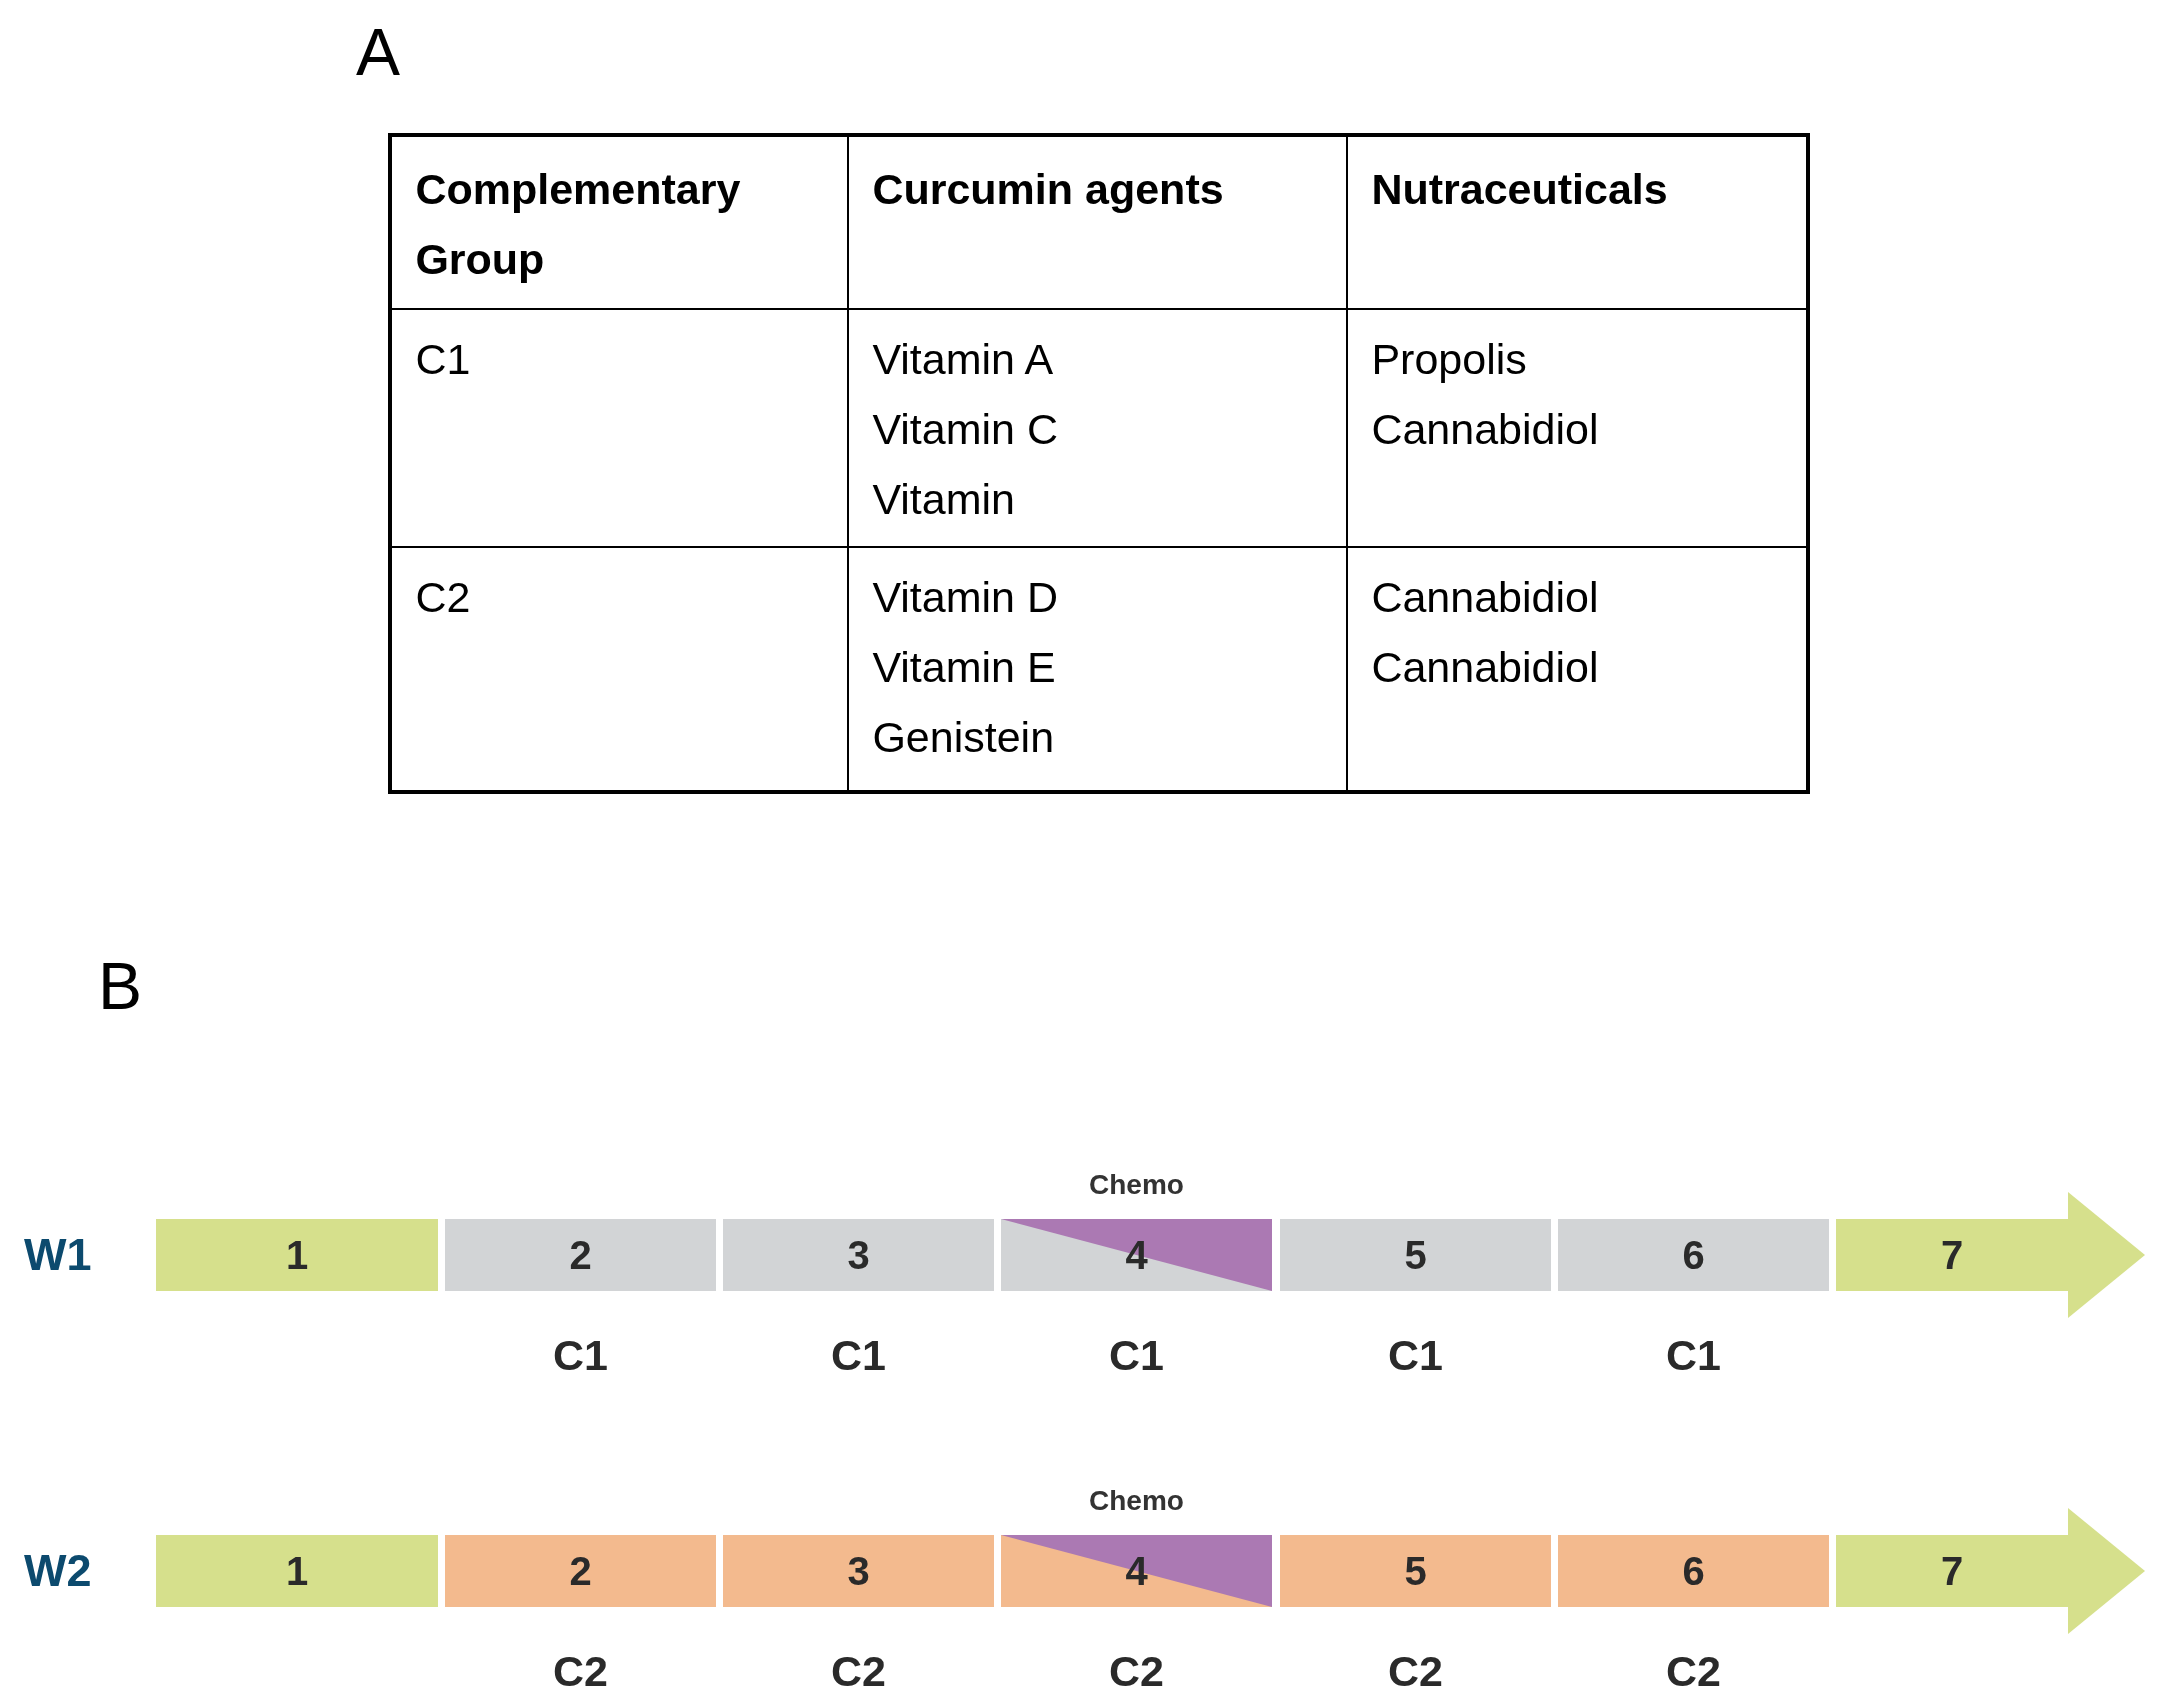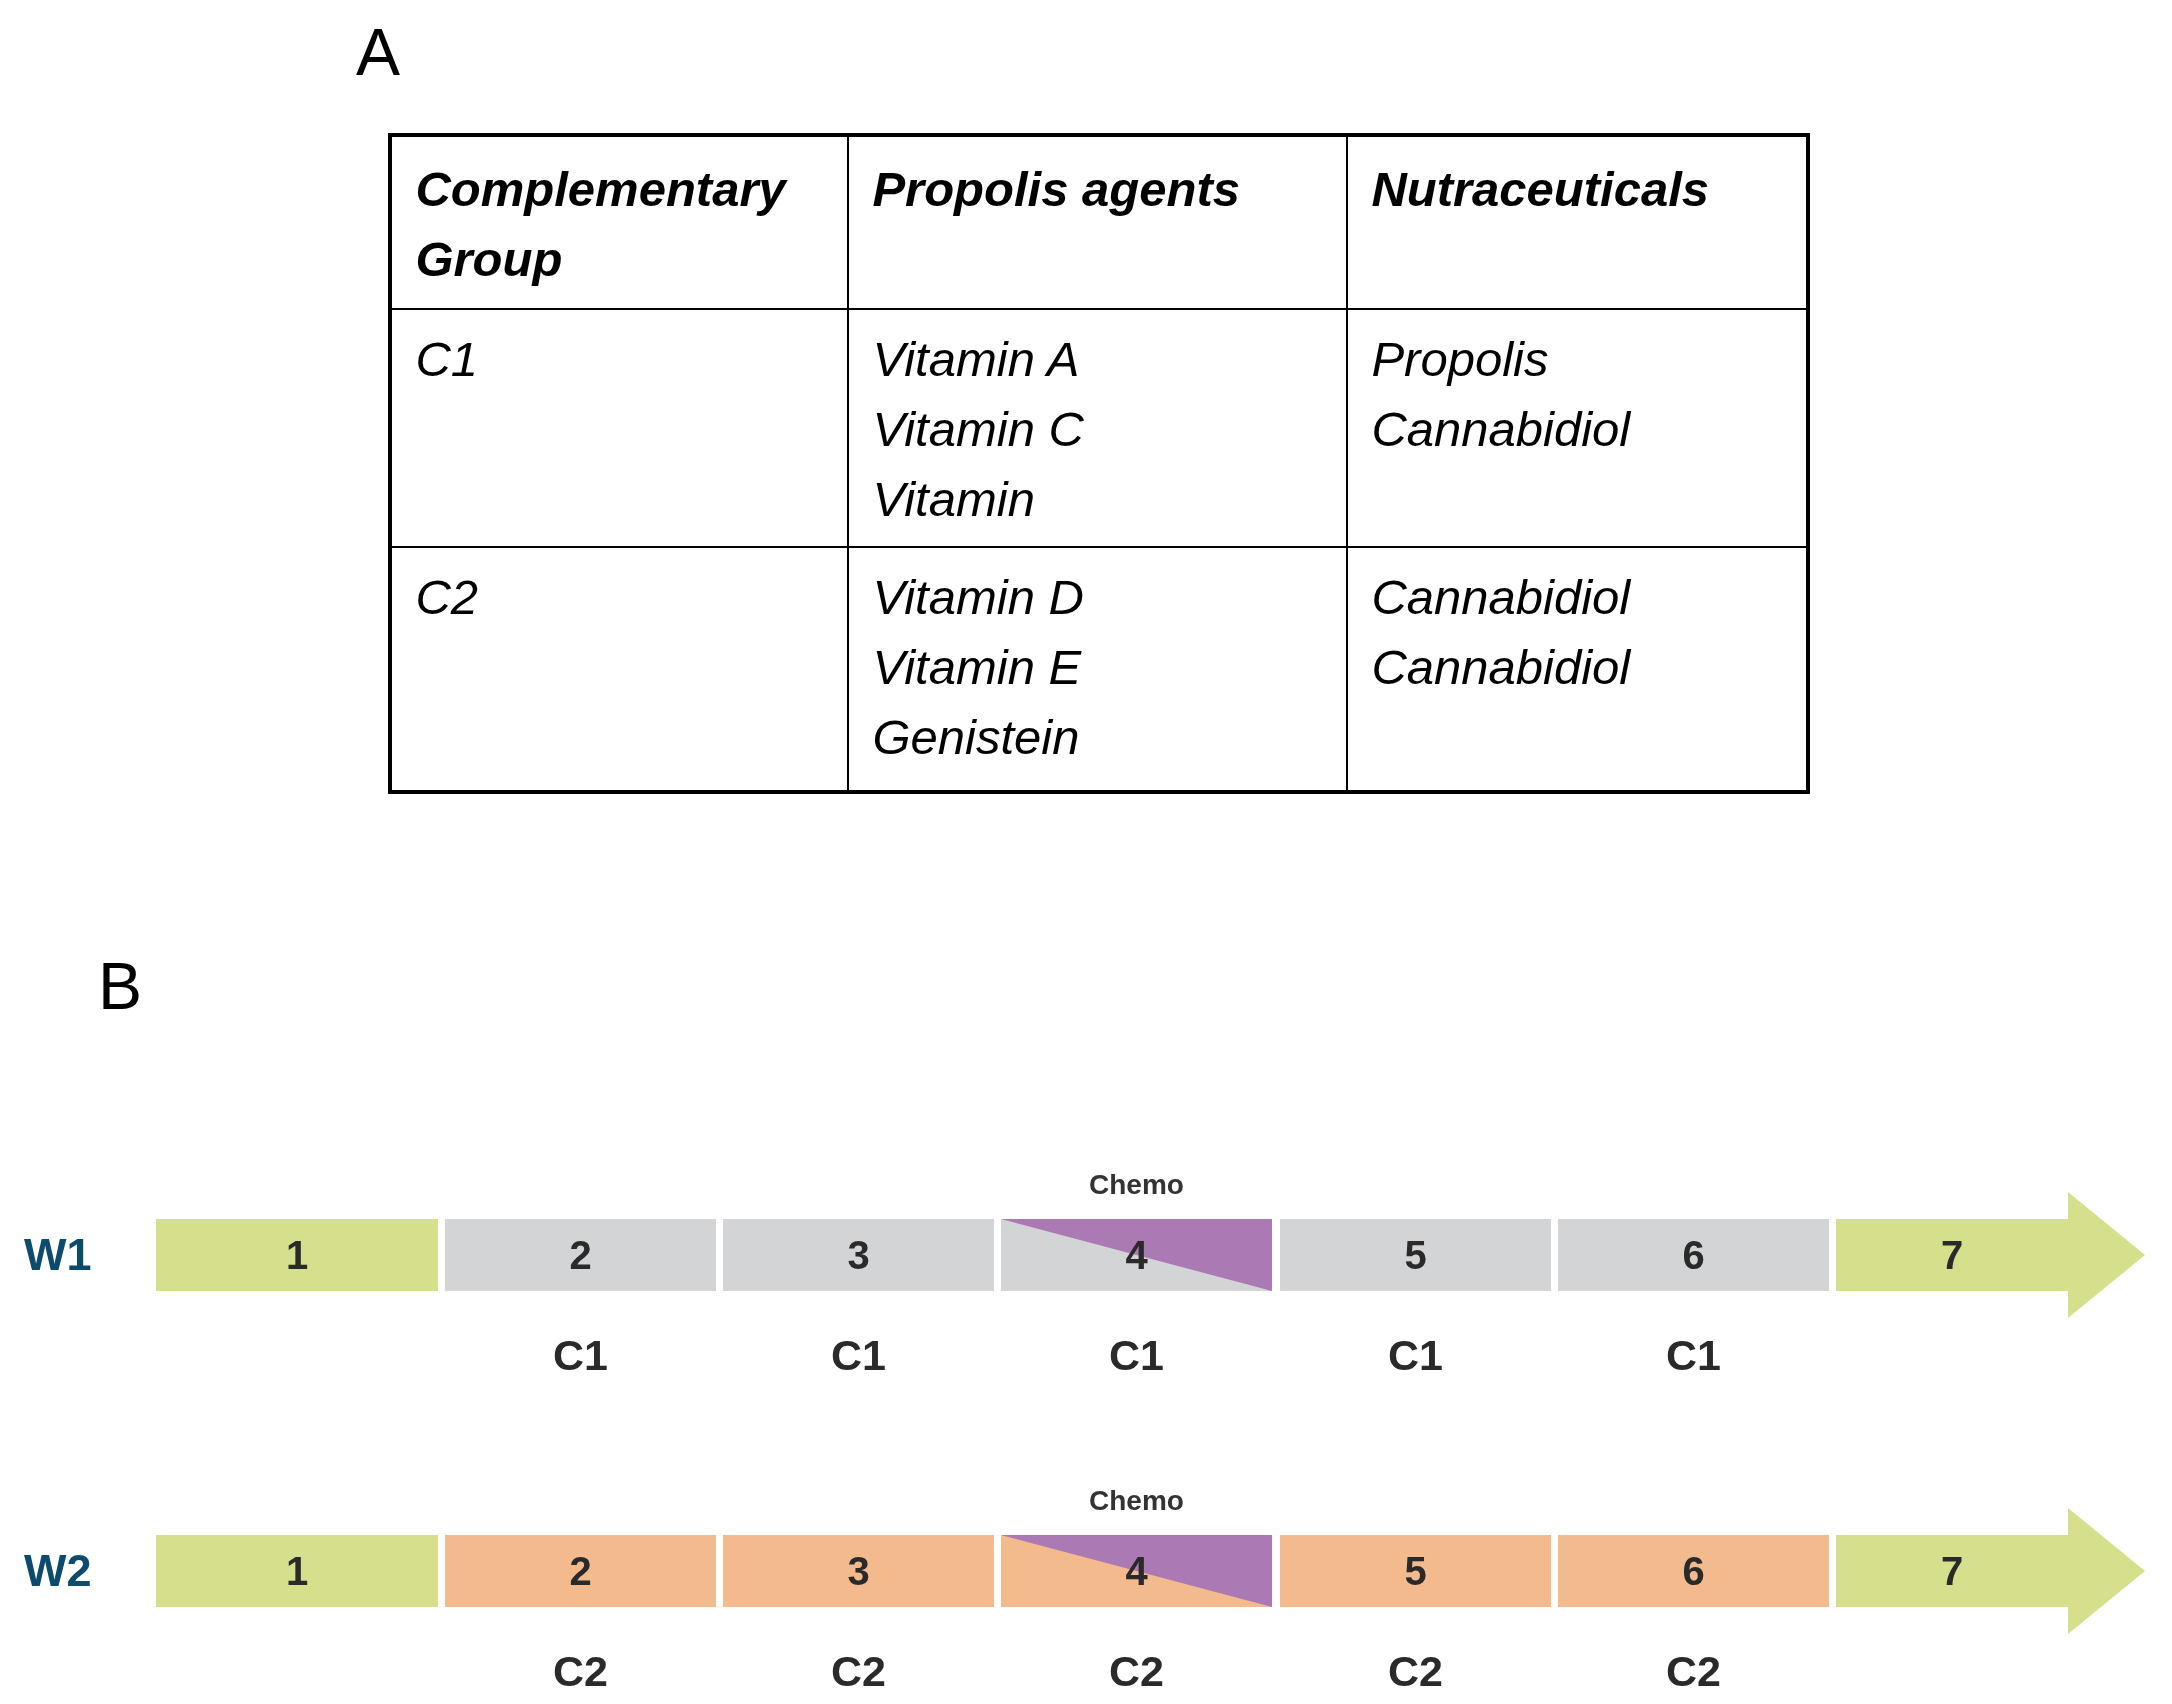--- a/index.html
+++ b/index.html
@@ -33,26 +33,25 @@
     border:4.1px solid #000;
   }
   .agents-table col.c1{width:458px;}
   .agents-table col.c2{width:499px;}
   .agents-table col.c3{width:461px;}
   .agents-table th,
   .agents-table td{
     border:2.7px solid #000;
     vertical-align:top;
     text-align:left;
-    font-size:49px;
+    font-size:43px;
     line-height:70px;
     color:#000;
     padding:13.7px 16.5px 12.4px 23.4px;
     overflow:hidden;
-    font-style:italic;
   }
   .agents-table thead tr{height:174px;}
   .agents-table tbody tr.r1{height:236px;}
   .agents-table tbody tr.r2{height:245px;}
   .agents-table th{font-weight:700;padding-top:16.5px;}
   .cell-line{white-space:nowrap;}
 
   
   .timeline{
     position:absolute;
@@ -145,21 +144,21 @@
 
   <table class="agents-table">
     <colgroup>
         <col class="c1">
         <col class="c2">
         <col class="c3">
       </colgroup>
     <thead>
       <tr>
         <th>Complementary Group</th>
-        <th>Propolis agents</th>
+        <th>Curcumin agents</th>
         <th>Nutraceuticals</th>
       </tr>
     </thead>
     <tbody>
       <tr class="r1">
         <td>
           <div class="cell-line">C1</div>
         </td>
         <td>
           <div class="cell-line">Vitamin A</div>

